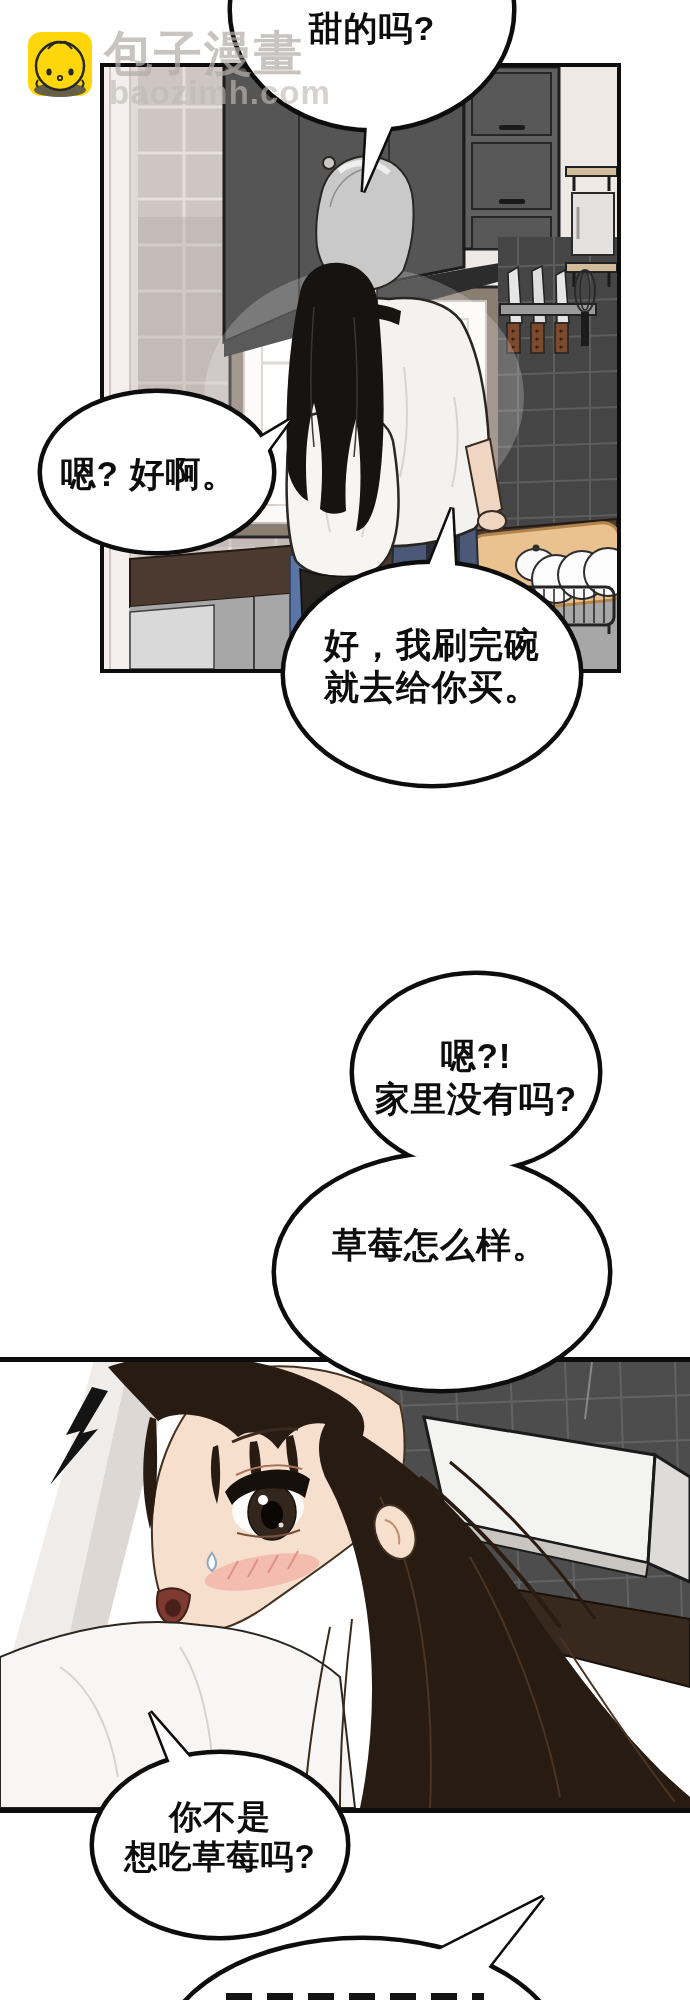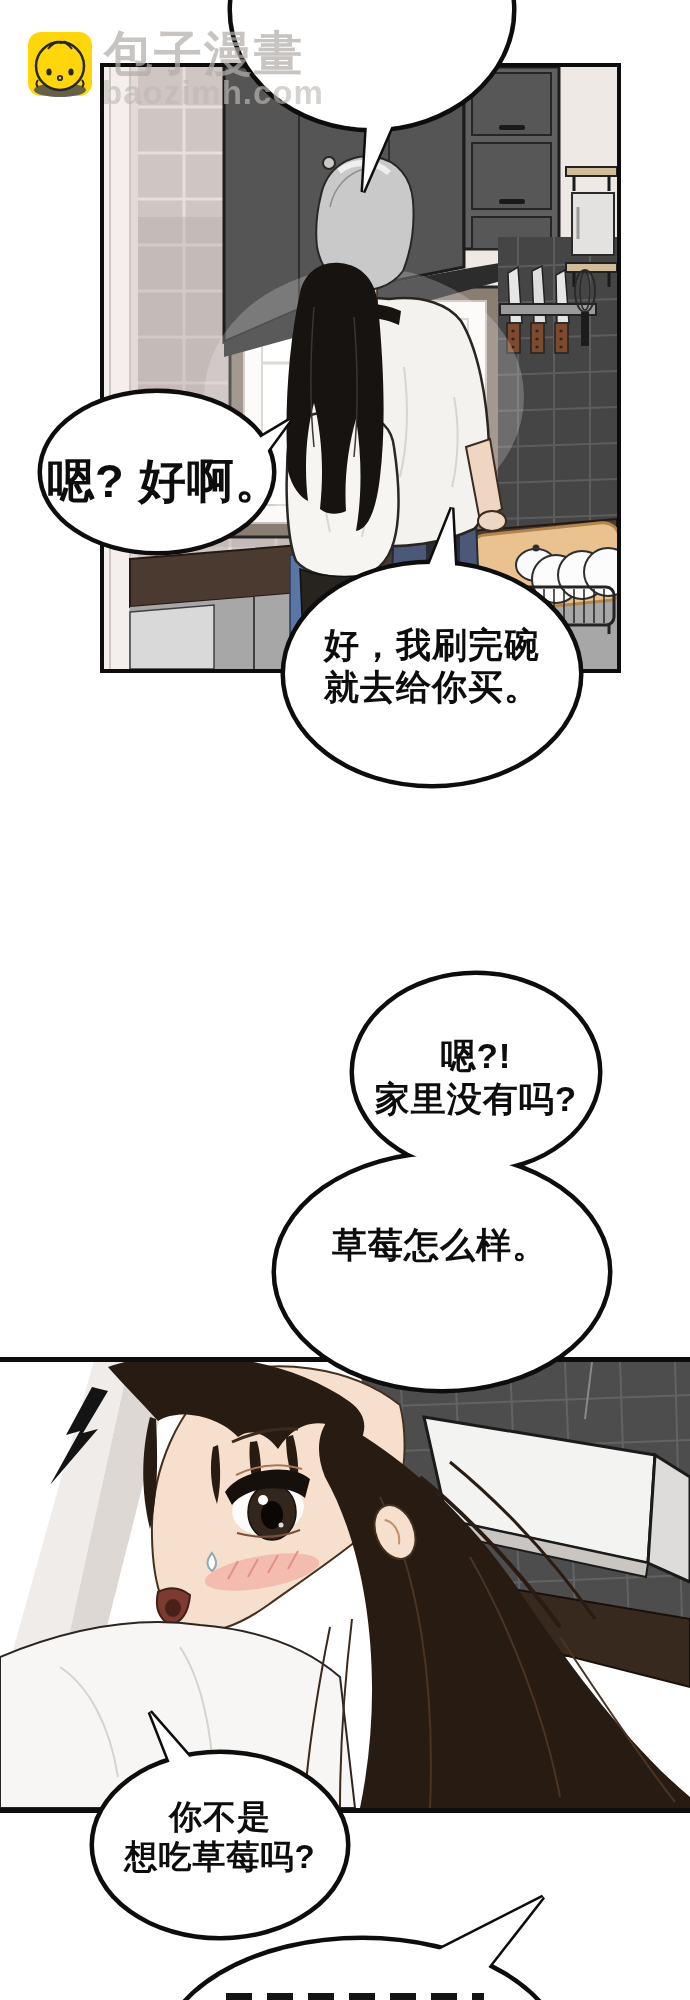--- a/index.html
+++ b/index.html
@@ -7,21 +7,21 @@
         font-family:"Liberation Sans","DejaVu Sans",sans-serif;}
   .panel{position:absolute;background:#fff;}
   .panel1{left:100px;top:63px;width:513px;height:602px;border:4px solid #0d0d0d;}
   .panel2{left:0;top:1357px;width:690px;height:456px;}
   .panel svg{display:block;}
   .bubble-svg{position:absolute;overflow:visible;}
   .bubble-text{position:absolute;color:#0d0d0d;font-weight:700;text-align:center;
                letter-spacing:1px;line-height:1.24;white-space:nowrap;}
   .wm-name{position:absolute;left:104px;top:22px;font-size:48px;font-weight:700;
            color:rgba(178,173,170,0.72);letter-spacing:2px;z-index:40;}
-  .wm-url{position:absolute;left:102px;top:74px;font-size:33px;font-weight:700;
+  .wm-url{position:absolute;left:109px;top:74px;font-size:33px;font-weight:700;
           color:rgba(190,186,183,0.65);letter-spacing:1px;z-index:40;}
   .wm-logo{position:absolute;left:26px;top:28px;z-index:40;}
   .clip-strip{position:absolute;left:226px;top:1993px;width:258px;height:7px;
       background:repeating-linear-gradient(90deg,#141414 0 26px,transparent 26px 41px);}
 </style>
 </head>
 <body>
 
 <div class="page">
 
@@ -299,29 +299,30 @@
     </svg>
   </div>
 
   <svg class="bubble-svg" style="left:225px;top:0;width:295px;height:200px" viewBox="0 0 295 200">
     <ellipse cx="147" cy="10" rx="140" ry="118" fill="none" stroke="#0d0d0d" stroke-width="9"></ellipse>
     <path d="M143,108 L138,192 L171,116" fill="none" stroke="#0d0d0d" stroke-width="5"></path>
     <ellipse cx="147" cy="10" rx="140" ry="118" fill="#ffffff"></ellipse>
     <path d="M143,108 L138,192 L171,116 Z" fill="#ffffff"></path>
   </svg>
   <div class="bubble-text" style="left:233px;top:6px;width:278px;font-size:34px;line-height:45px">
+    <div>甜的吗?</div>
   </div>
 
   <svg class="bubble-svg" style="left:35px;top:385px;width:265px;height:175px" viewBox="0 0 265 175">
     <ellipse cx="122" cy="87" rx="115" ry="79" fill="none" stroke="#0d0d0d" stroke-width="9"></ellipse>
     <path d="M213,60 L255,35 L220,83" fill="none" stroke="#0d0d0d" stroke-width="5"></path>
     <ellipse cx="122" cy="87" rx="115" ry="79" fill="#ffffff"></ellipse>
     <path d="M213,60 L255,35 L220,83 Z" fill="#ffffff"></path>
   </svg>
-  <div class="bubble-text" style="left:47px;top:452px;width:220px;font-size:47px">
+  <div class="bubble-text" style="left:39px;top:452px;width:220px;font-size:35px">
     <div>嗯? 好啊。</div>
   </div>
 
   <svg class="bubble-svg" style="left:280px;top:500px;width:305px;height:290px" viewBox="0 0 305 290">
     <ellipse cx="152" cy="174" rx="147" ry="110" fill="none" stroke="#0d0d0d" stroke-width="9"></ellipse>
     <path d="M144,78 L172,8 L176,85" fill="none" stroke="#0d0d0d" stroke-width="5"></path>
     <ellipse cx="152" cy="174" rx="147" ry="110" fill="#ffffff"></ellipse>
     <path d="M144,78 L172,8 L176,85 Z" fill="#ffffff"></path>
   </svg>
   <div class="bubble-text" style="left:292px;top:624px;width:280px;font-size:35px;line-height:42px">

